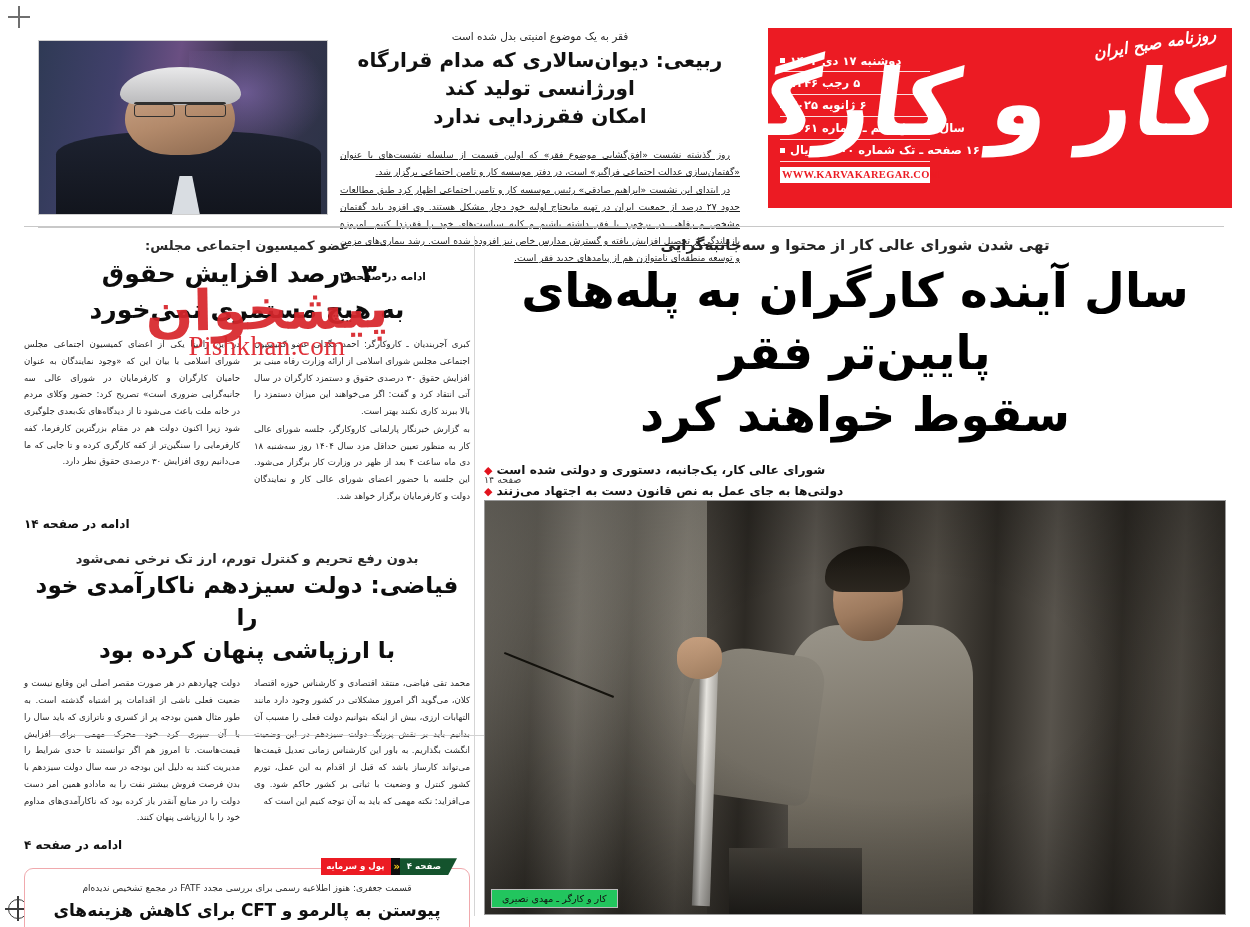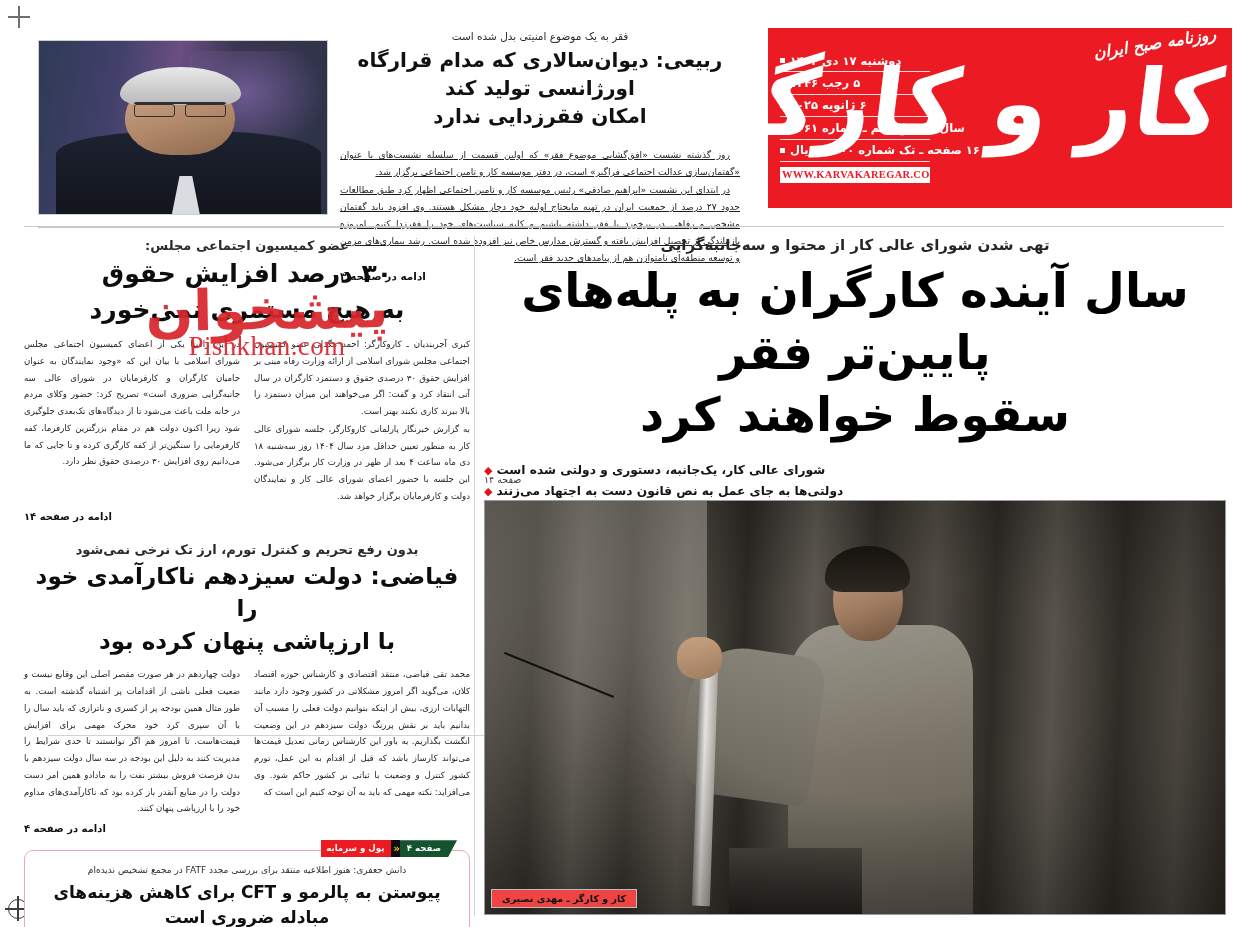--- a/index.html
+++ b/index.html
@@ -231,22 +231,22 @@
     column-count: 2;
     column-gap: 14px;
     font-size: 8.6px;
     line-height: 1.95;
     color: #1c1c1c;
     text-align: justify;
   }
   .lc-body p { margin: 0 0 1px; }
 
   .lc-cont {
-    margin-top: 6px;
-    font-size: 10px;
+    margin-top: 12px;
+    font-size: 12px;
     font-weight: 800;
     color: #111;
     text-align: left;
   }
 
   
   .teaser {
     position: relative;
     border: 1px solid #f0a9ad;
     border-radius: 9px;
@@ -361,24 +361,24 @@
     left: 484px; top: 500px;
     width: 742px; height: 415px;
     border: 1px solid #9a9a9a;
     overflow: hidden;
     background: #4a4539;
   }
 
   .photo-caption {
     position: absolute;
     left: 6px; bottom: 6px;
-    background: #ef4444;
+    background: #22c55e;
     border: 1px solid #bcbcbc;
     font-size: 9.5px;
-    font-weight: 700;
+    font-weight: 400;
     color: #111;
     padding: 3px 10px;
     white-space: nowrap;
   }
 
   
   .watermark {
     position: absolute;
     left: 132px; top: 285px;
     width: 270px;
@@ -642,21 +642,21 @@
       </div>
       <div class="lc-cont">ادامه در صفحه ۴</div>
     </div>
 
     <div class="teaser">
       <div class="badge">
         <div class="b-page">صفحه ۴</div>
         <div class="b-chev">«</div>
         <div class="b-sec">پول و سرمایه</div>
       </div>
-      <div class="teaser-kicker">دانش جعفری: هنوز اطلاعیه منتقد برای بررسی مجدد FATF در مجمع تشخیص ندیده‌ام</div>
+      <div class="teaser-kicker">قسمت جعفری: هنوز اطلاعیه رسمی برای بررسی مجدد FATF در مجمع تشخیص ندیده‌ام</div>
       <div class="teaser-headline">پیوستن به پالرمو و CFT برای کاهش هزینه‌های مبادله ضروری است</div>
     </div>
 
   </div>
 
   <div class="main-story">
     <div class="ms-kicker">تهی شدن شورای عالی کار از محتوا و سه‌جانبه‌گرایی</div>
 
     <div class="ms-headline">
       <div>سال آینده کارگران به پله‌های پایین‌تر فقر</div>

